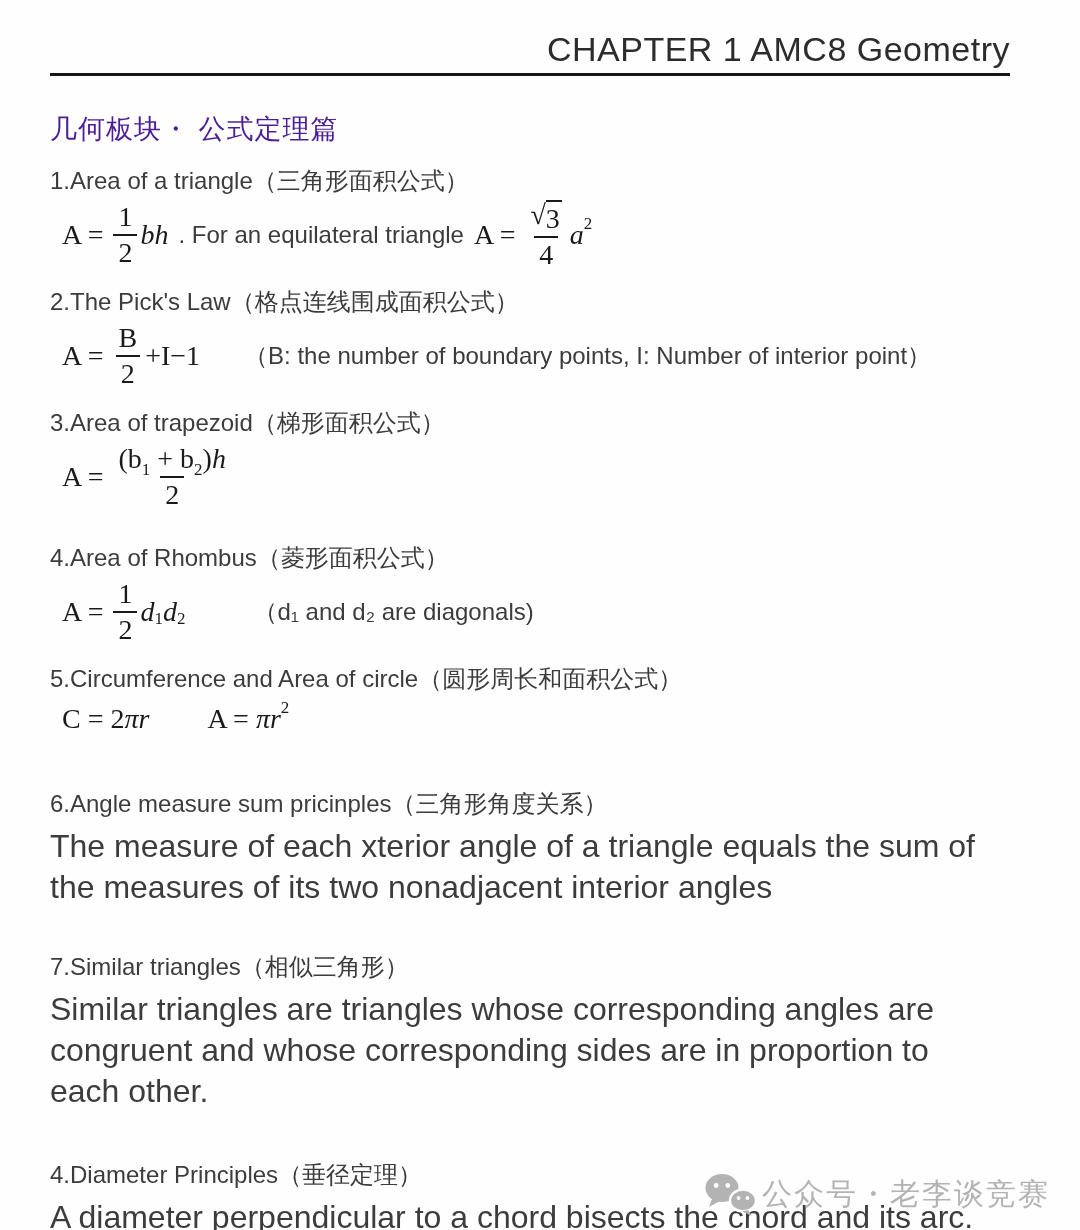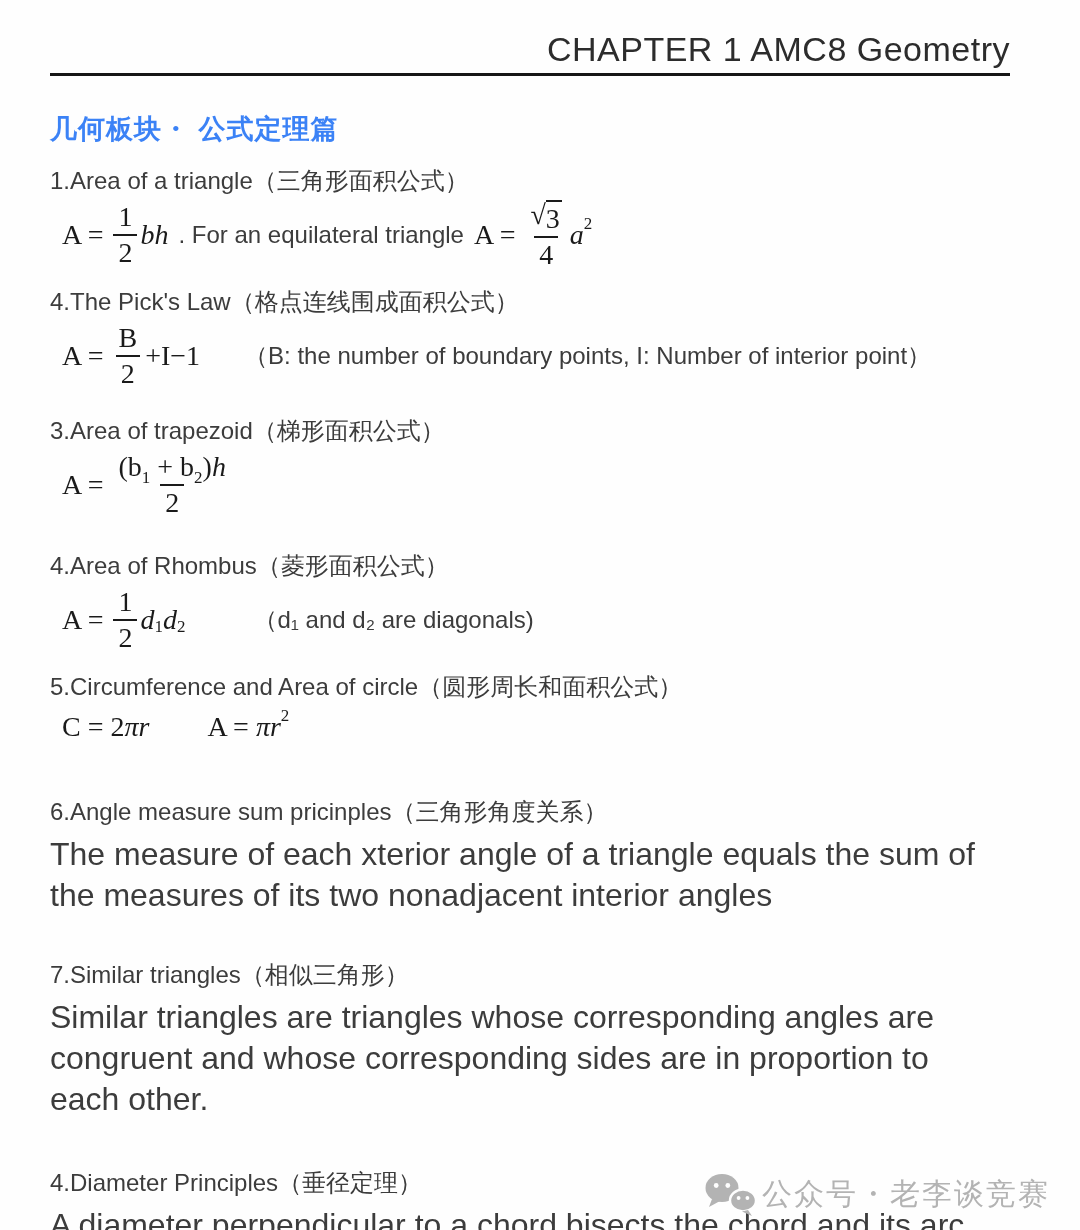--- a/index.html
+++ b/index.html
@@ -25,31 +25,31 @@
   }
   .rule {
     margin-top:5px;
     height:3px;
     background:#161616;
   }
   
   .section-title {
     margin:36px 0 8px 0;
     font-size:27px;
-    font-weight:700;
-    color:#3b82f6;
+    font-weight:400;
+    color:#4c1d95;
     letter-spacing:1px;
     line-height:34px;
   }
   
   .items { display:block; }
   .item { margin:0; }
   .items .item:nth-of-type(1){ margin-top:18px; }
   .items .item:nth-of-type(2){ margin-top:14px; }
-  .items .item:nth-of-type(3){ margin-top:22px; }
+  .items .item:nth-of-type(3){ margin-top:14px; }
   .items .item:nth-of-type(4){ margin-top:28px; }
   .items .item:nth-of-type(5){ margin-top:14px; }
   .items .item:nth-of-type(6){ margin-top:46px; }
   .items .item:nth-of-type(7){ margin-top:42px; }
   .items .item:nth-of-type(8){ margin-top:46px; }
   .item-title {
     font-size:24px;
     color:#3c3c3c;
     line-height:33px;
   }
@@ -136,21 +136,21 @@
           <span class="tk-it">bh</span>
           <span class="tk-sans">. For an equilateral triangle</span>
           <span class="tk-m">A = </span>
           <span class="frac"><span class="num"><span class="sqrt"><span class="rad">√</span><span class="arg">3</span></span></span><span class="den"><span class="tk-m">4</span></span></span>
           <span class="tk-it">a</span>
           <span class="tk-sup">2</span>
         </div>
     </div>
 
     <div class="item">
-      <div class="item-title">4.The Pick's Law（格点连线围成面积公式）</div>
+      <div class="item-title">2.The Pick's Law（格点连线围成面积公式）</div>
       <div class="formula">
           <span class="tk-m">A = </span>
           <span class="frac"><span class="num"><span class="tk-m">B</span></span><span class="den"><span class="tk-m">2</span></span></span>
           <span class="tk-m">+I−1</span>
           <span style="display: inline-block; width: 34px;"></span>
           <span class="tk-sans">（B: the number of boundary points, I: Number of interior point）</span>
         </div>
     </div>
 
     <div class="item">

